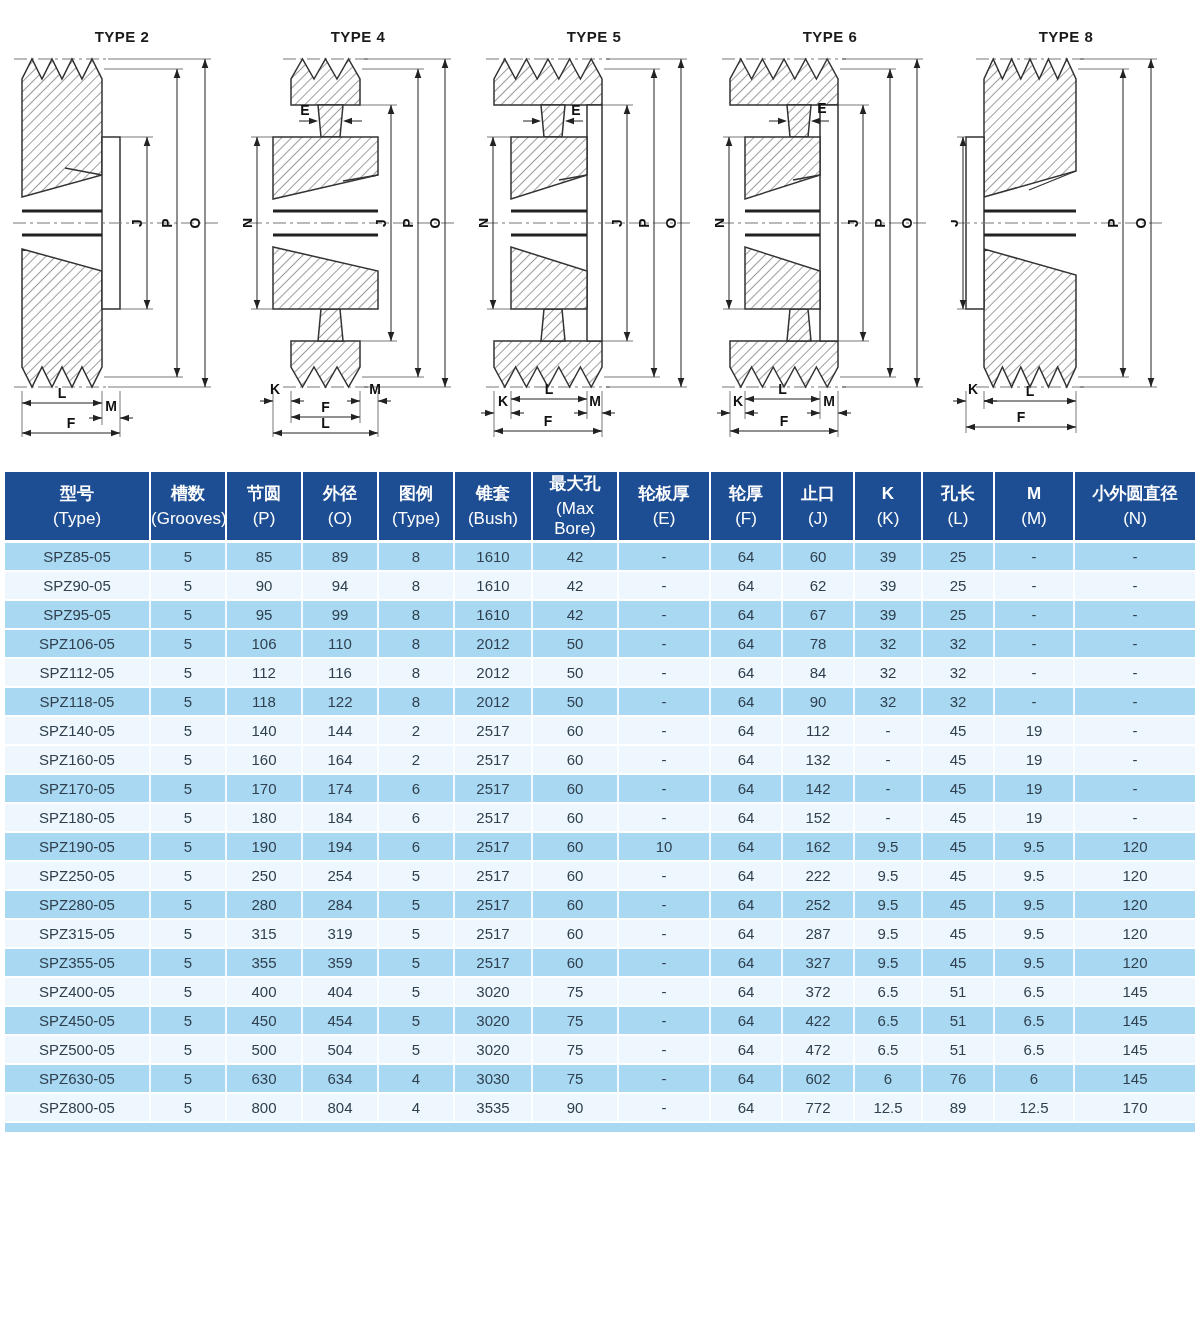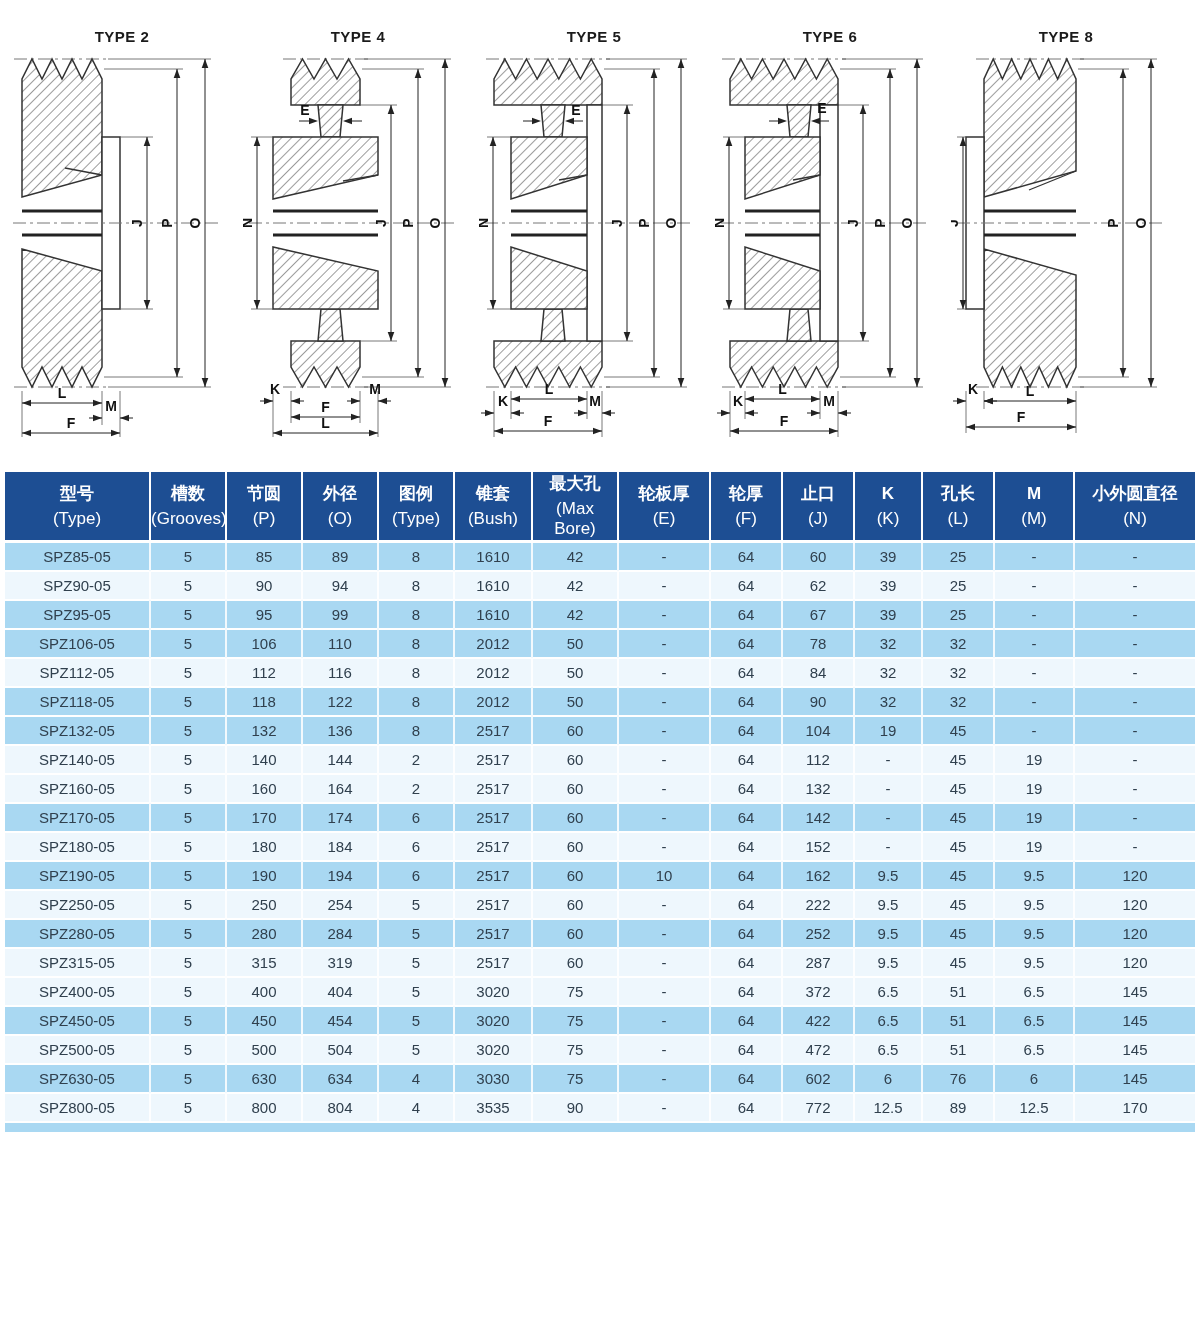--- a/index.html
+++ b/index.html
@@ -517,36 +517,20 @@
           <td>2012</td>
           <td>50</td>
           <td>-</td>
           <td>64</td>
           <td>90</td>
           <td>32</td>
           <td>32</td>
           <td>-</td>
           <td>-</td>
         </tr>
-        <tr class="odd">
-          <td>SPZ132-05</td>
-          <td>5</td>
-          <td>132</td>
-          <td>136</td>
-          <td>8</td>
-          <td>2517</td>
-          <td>60</td>
-          <td>-</td>
-          <td>64</td>
-          <td>104</td>
-          <td>19</td>
-          <td>45</td>
-          <td>-</td>
-          <td>-</td>
-        </tr>
         <tr class="even">
           <td>SPZ140-05</td>
           <td>5</td>
           <td>140</td>
           <td>144</td>
           <td>2</td>
           <td>2517</td>
           <td>60</td>
           <td>-</td>
           <td>64</td>
@@ -656,20 +640,36 @@
           <td>SPZ315-05</td>
           <td>5</td>
           <td>315</td>
           <td>319</td>
           <td>5</td>
           <td>2517</td>
           <td>60</td>
           <td>-</td>
           <td>64</td>
           <td>287</td>
+          <td>9.5</td>
+          <td>45</td>
+          <td>9.5</td>
+          <td>120</td>
+        </tr>
+        <tr class="odd">
+          <td>SPZ355-05</td>
+          <td>5</td>
+          <td>355</td>
+          <td>359</td>
+          <td>5</td>
+          <td>2517</td>
+          <td>60</td>
+          <td>-</td>
+          <td>64</td>
+          <td>327</td>
           <td>9.5</td>
           <td>45</td>
           <td>9.5</td>
           <td>120</td>
         </tr>
         <tr class="even">
           <td>SPZ400-05</td>
           <td>5</td>
           <td>400</td>
           <td>404</td>

